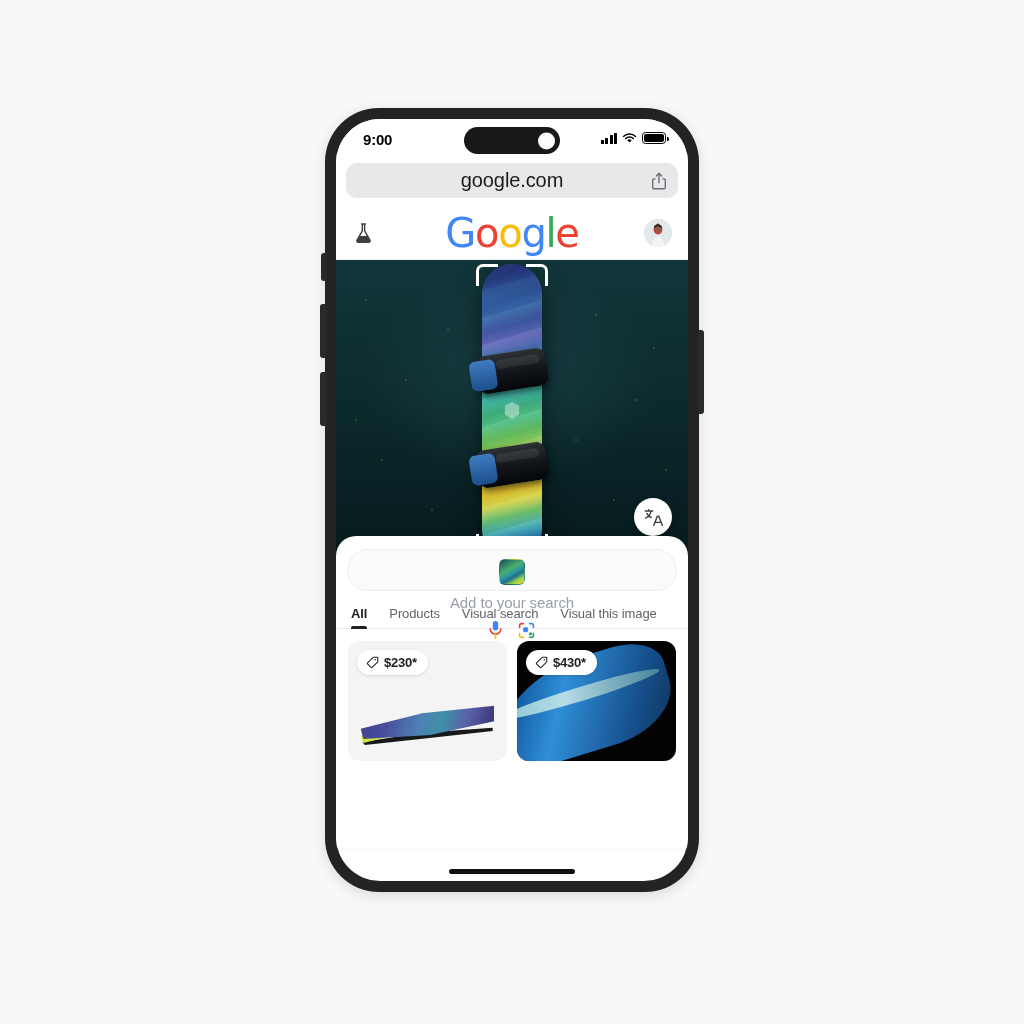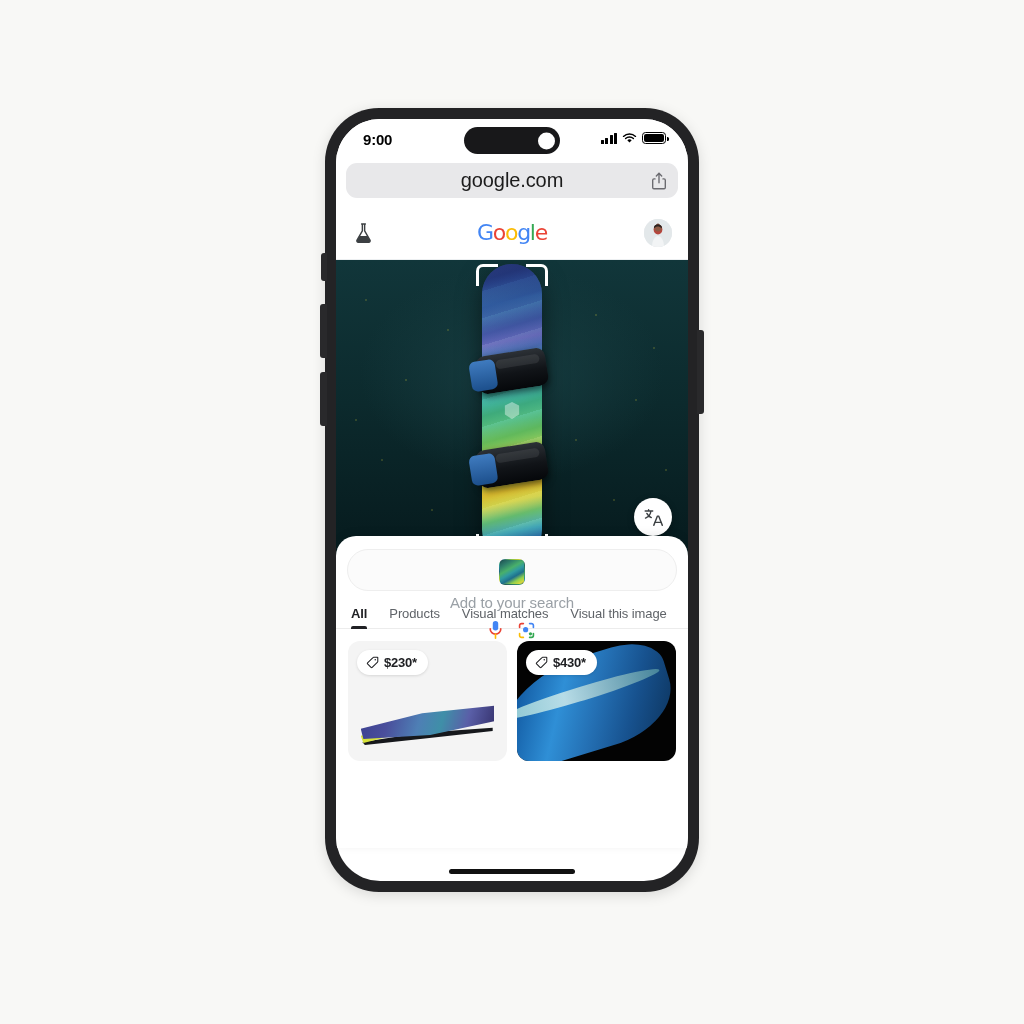--- a/index.html
+++ b/index.html
@@ -123,21 +123,21 @@
   
   .ghead {
     position: relative;
     height: 54px;
     background: #ffffff;
     border-bottom: 1px solid #eceff1;
     display: flex; align-items: center; justify-content: center;
   }
   .lab-icon { position: absolute; left: 18px; top: 50%; transform: translateY(-50%); }
   .glogo {
-    font-size: 22px; font-weight: 500; letter-spacing: -1.3px;
+    font-size: 40px; font-weight: 500; letter-spacing: -1.3px;
     font-family: "DejaVu Sans", sans-serif;
     line-height: 1;
   }
   .glogo .b { color: #4285F4; }
   .glogo .r { color: #EA4335; }
   .glogo .y { color: #FBBC05; }
   .glogo .g { color: #34A853; }
   .avatar {
     position: absolute; right: 16px; top: 50%;
     transform: translateY(-50%);
@@ -545,21 +545,21 @@
                 <circle cx="10" cy="10" r="3" fill="#4285F4"></circle>
                 <circle cx="15.6" cy="14.8" r="1.9" fill="#34A853"></circle>
               </svg>
             </span>
           </div>
         </div>
 
         <div class="tabs">
           <div class="tab active">All</div>
           <div class="tab">Products</div>
-          <div class="tab">Visual matches</div>
+          <div class="tab">Visual search</div>
           <div class="tab">Visual this image</div>
         </div>
 
         <div class="cards">
 
           <div class="card c1">
             <div class="card-img">
               <div class="c1-base"></div>
               <div class="c1-edge"></div>
               <div class="c1-img"></div>

